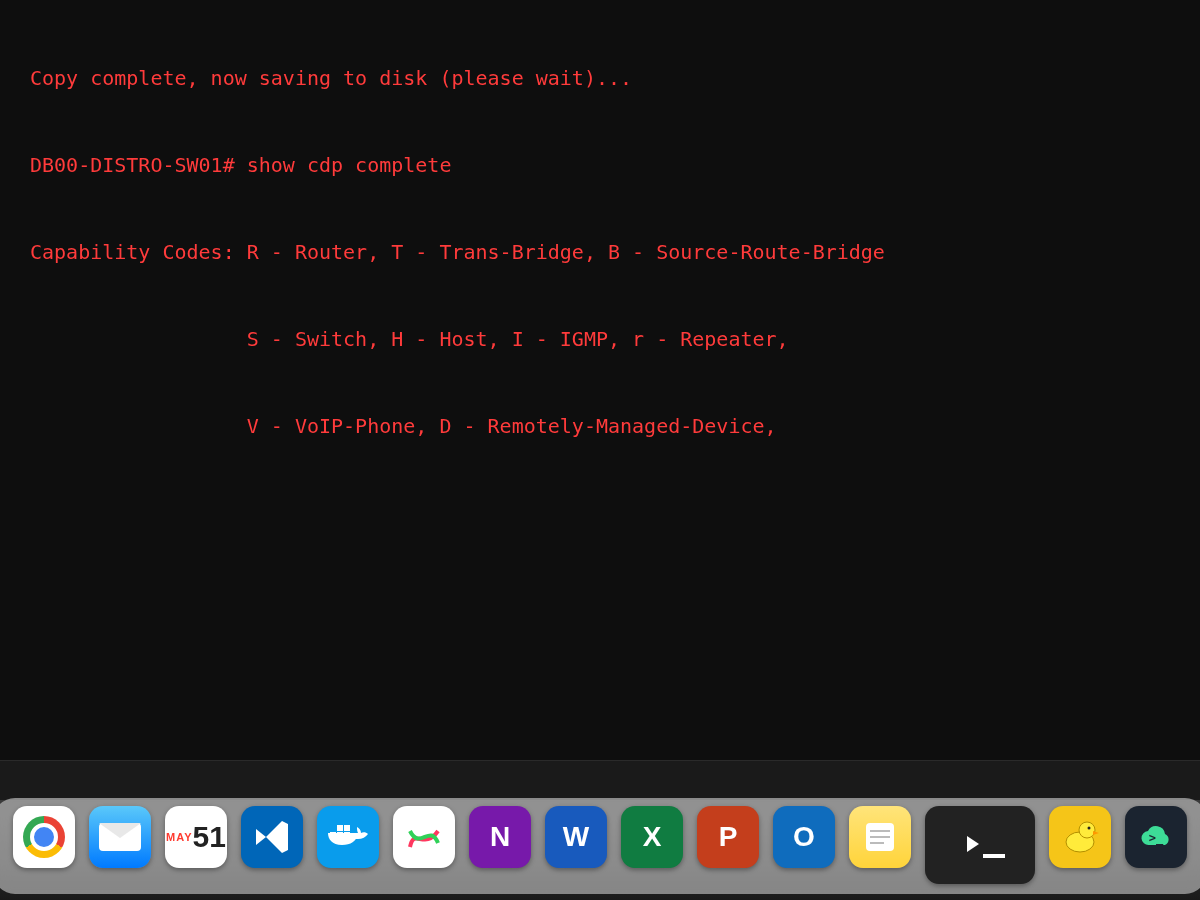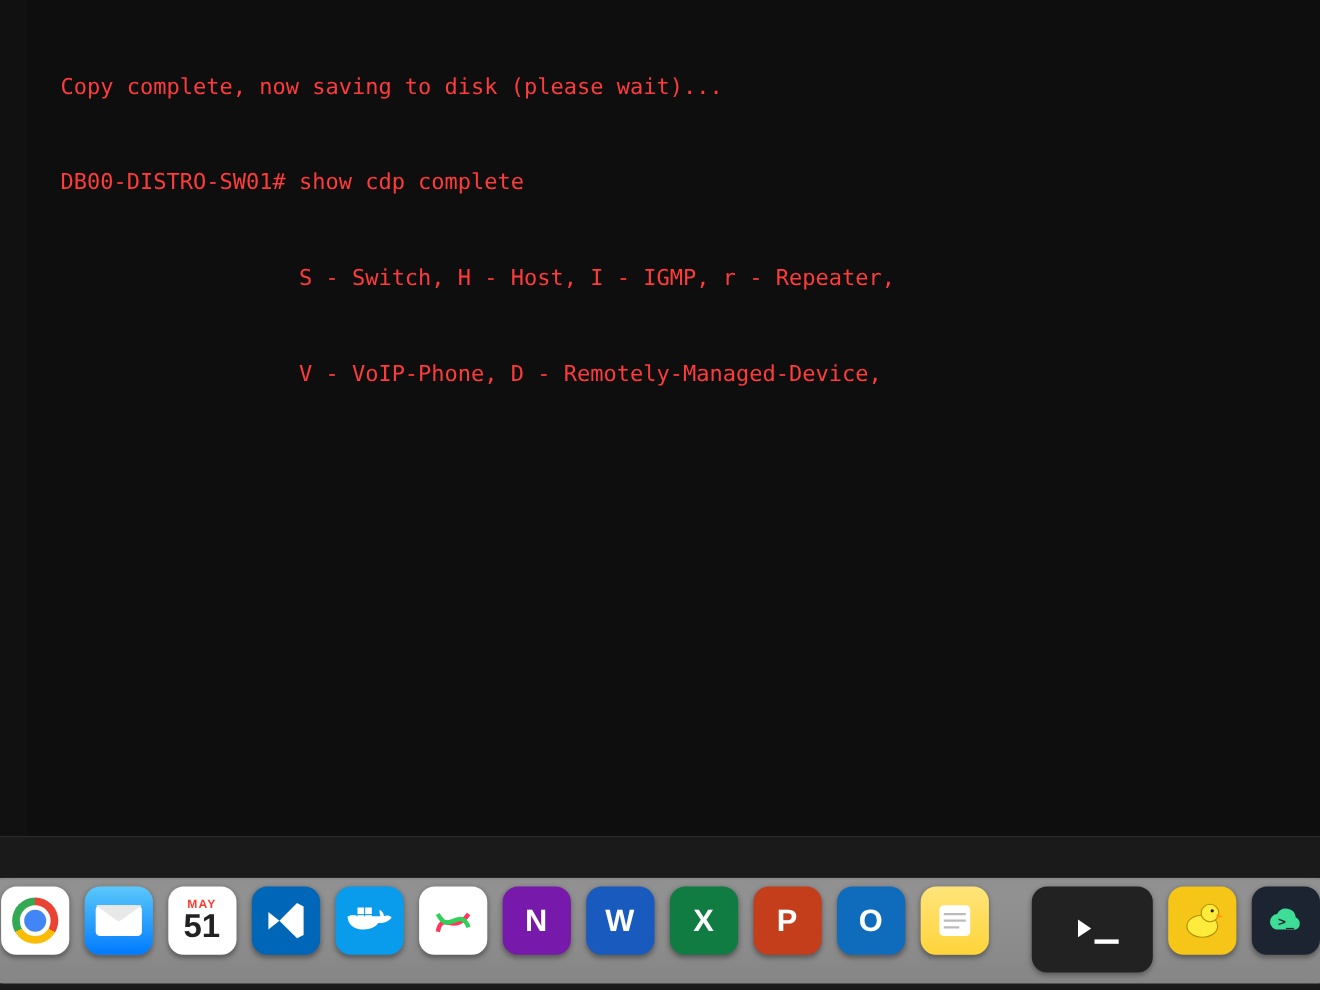--- a/index.html
+++ b/index.html
@@ -23,21 +23,20 @@
     left: 0;
     right: 0;
     height: 760px;
     background: #0e0e0e;
     color: #ff3b3b;
     font-size: 20px;
     line-height: 1.45;
     padding: 6px 18px 10px 30px;
     white-space: pre;
     overflow: hidden;
-    margin-left: 25px;
   }
   .terminal .line { white-space: pre; }
   .statusbar {
     position: absolute;
     top: 760px;
     left: 0;
     right: 0;
     height: 40px;
     background: #1a1a1a;
     border-top: 1px solid #2a2a2a;
@@ -76,21 +75,21 @@
     justify-content: center;
     font-family: -apple-system, "Helvetica Neue", Arial, sans-serif;
     font-weight: 700;
     font-size: 28px;
     color: #fff;
     box-shadow: 0 2px 5px rgba(0,0,0,0.35);
     position: relative;
   }
   .app.chrome   { background: #fff; }
   .app.mail     { background: linear-gradient(#5ac8fa,#007aff); }
-  .app.calendar { background: #fff; flex-direction: column; }
+  .app.calendar { background: #fff; flex-direction: row; }
   .app.calendar .month { font-size: 11px; color:#ff3b30; letter-spacing:1px; line-height:1; }
   .app.calendar .day   { font-size: 30px; color:#222; line-height:1; }
   .app.vscode   { background: #0066b8; }
   .app.docker   { background: #099cec; }
   .app.freeform { background: #fff; }
   .app.onenote  { background: #7719aa; }
   .app.word     { background: #185abd; }
   .app.excel    { background: #107c41; }
   .app.powerpoint{background: #c43e1c; }
   .app.outlook  { background: #0f6cbd; }
@@ -123,20 +122,21 @@
   .underscore { display:inline-block;width:22px;height:4px;background:#fff;vertical-align:-6px;}
 </style>
 </head>
 <body>
 
 <div class="screen">
 
   <div class="terminal">
     <div class="line">Copy complete, now saving to disk (please wait)...</div>
     <div class="line">DB00-DISTRO-SW01# show cdp complete</div>
+    <div class="line">Capability Codes: R - Router, T - Trans-Bridge, B - Source-Route-Bridge</div>
     <div class="line">                  S - Switch, H - Host, I - IGMP, r - Repeater,</div>
     <div class="line">                  V - VoIP-Phone, D - Remotely-Managed-Device,</div>
     <div class="line"></div>
     <div class="line"></div>
     
     
     
     
     
     

